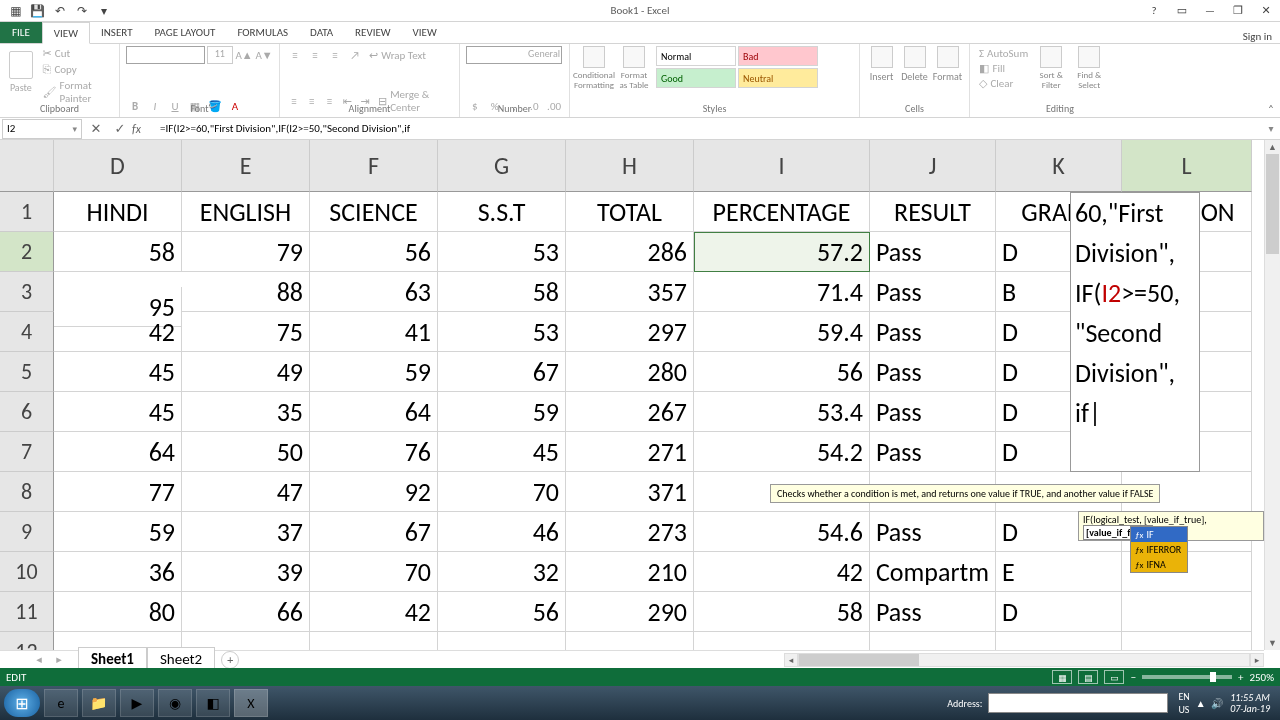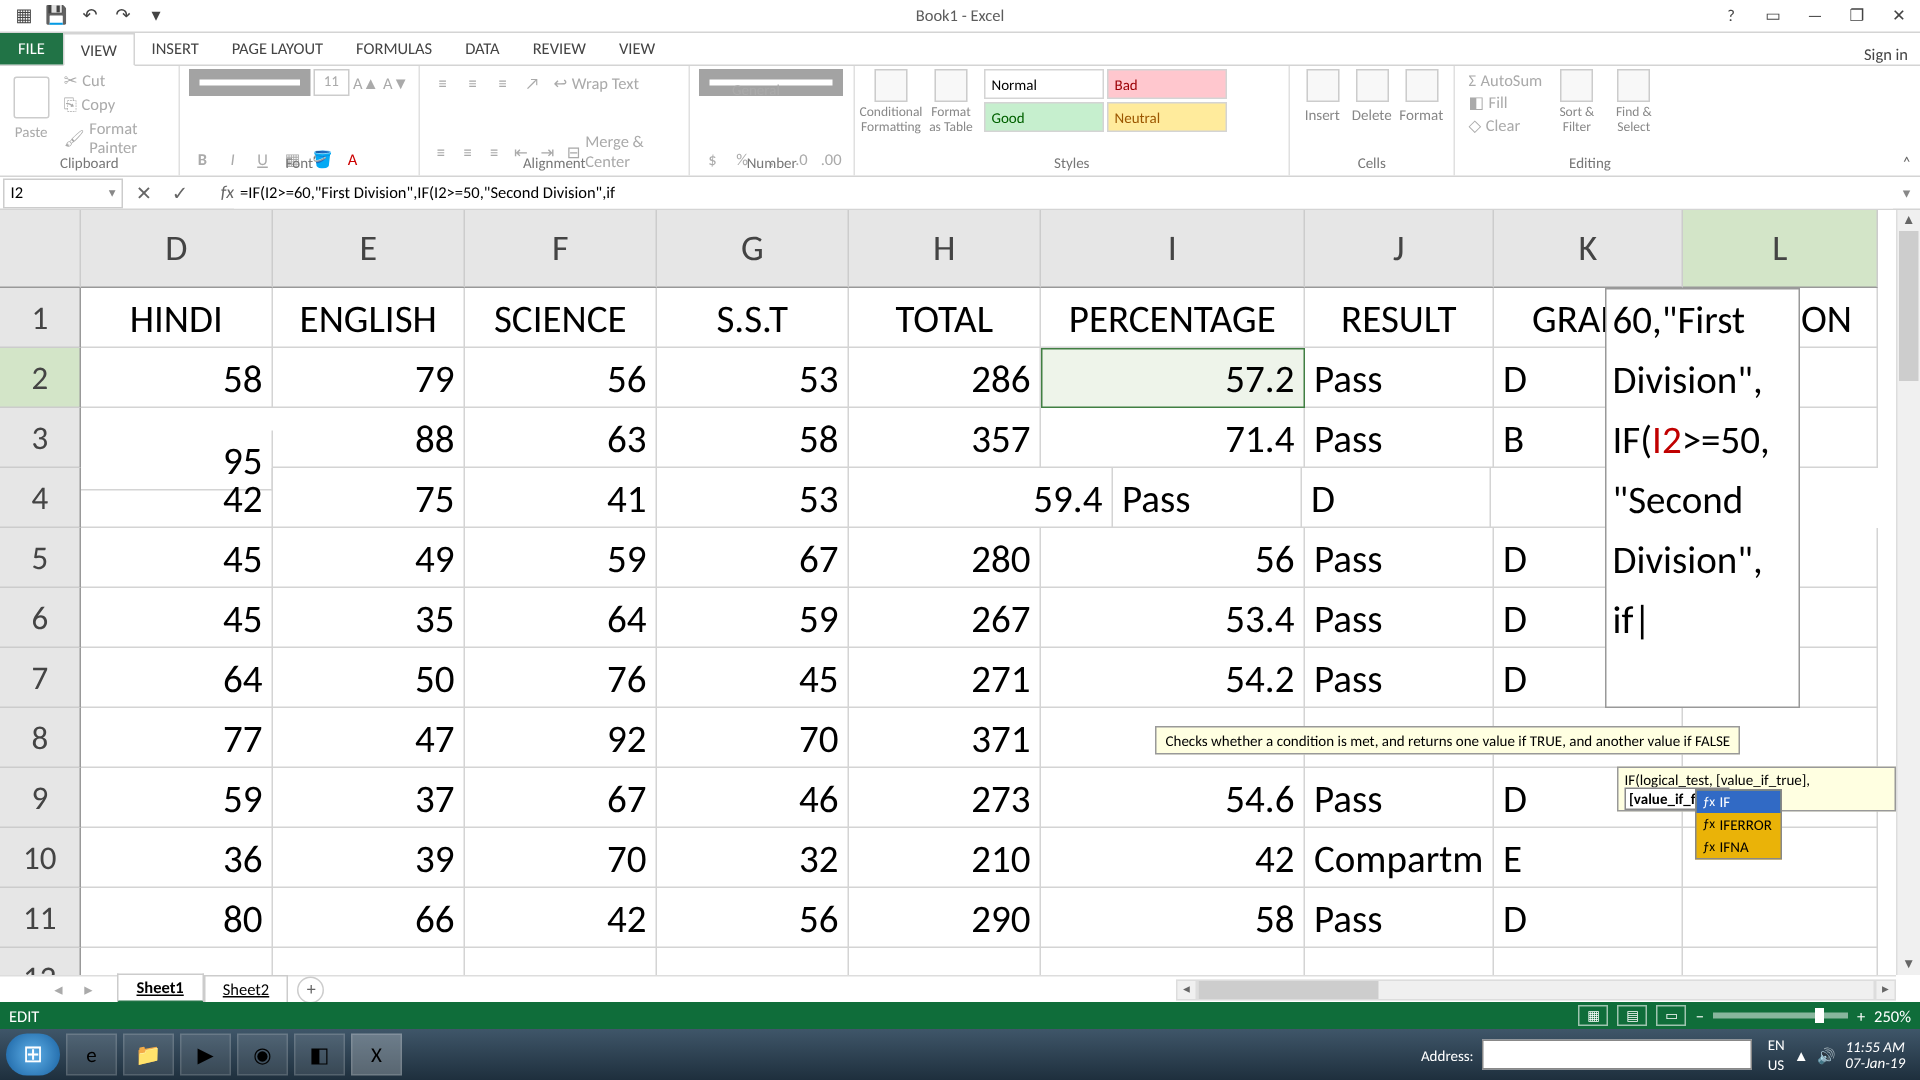--- a/index.html
+++ b/index.html
@@ -21,38 +21,38 @@
 .signin { position: absolute; right: 8px; font-size: 11px; color: #444; }
 
 
 .ribbon-body { height: 74px; background: #fff; border-bottom: 1px solid #d4d4d4; display: flex; position: relative; }
 .ribbon-group { border-right: 1px solid #e0e0e0; padding: 2px 6px; display: flex; flex-direction: column; justify-content: space-between; height: 100%; position:relative; }
 .ribbon-group-label { font-size: 10px; color: #777; text-align: center; padding-bottom: 1px; position:absolute; bottom:1px; left:0; right:0;}
 .ribbon-row { display: flex; align-items: center; gap: 2px; }
 .ribbon-item { font-size: 11px; color: #aaa; display: flex; align-items: center; gap: 3px; padding: 1px 3px; }
 .paste-big { width: 36px; height: 48px; display: flex; flex-direction: column; align-items: center; justify-content: flex-end; font-size: 10px; color: #aaa; }
 .clipboard-ic { width: 24px; height: 28px; border: 1px solid #ccc; border-radius: 2px; margin-bottom:2px; }
-.font-combo { width: 90px; height: 18px; border: 7px solid #a3a3a3; font-size: 10px; padding: 0 15px; color:#aaa; }
+.font-combo { width: 90px; height: 18px; border: 1px solid #a3a3a3; font-size: 10px; padding: 0 1px; color:#aaa;text-align:right; }
 .size-combo { width: 30px; height: 18px; border: 1px solid #ccc; font-size: 10px; text-align: center; color:#aaa;}
 .sm-btn { width: 18px; height: 18px; display: flex; align-items: center; justify-content: center; font-size: 11px; color: #aaa; border:1px solid transparent;}
 .style-box { width: 80px; height: 20px; border: 1px solid #d4d4d4; font-size: 10px; display: flex; align-items: center; padding: 0 4px; }
 .style-normal { background:#fff; }
 .style-bad { background:#ffc7ce; color:#9c0006;}
 .style-good { background:#c6efce; color:#006100;}
 .style-neutral { background:#ffeb9c; color:#9c5700;}
 .big-btn { width:36px; display:flex; flex-direction:column; align-items:center; font-size:10px; color:#888;}
 .big-btn-ic { width:22px; height:22px; border:1px solid #ccc; margin-bottom:2px; background:#f8f8f8;}
 .collapse-ribbon { position:absolute; right:6px; bottom:2px; font-size:11px; color:#666; }
 
 
 .formula-row { height: 22px; display: flex; align-items: center; border-bottom: 1px solid #d4d4d4; }
 .name-box { width: 80px; height: 20px; border: 1px solid #ccc; margin: 0 2px; font-size: 11px; padding: 0 4px; display: flex; align-items: center; background:#fff;}
 .name-box .dd { margin-left:auto; color:#888; font-size:9px;}
 .fb-btn { width: 24px; height: 20px; display: flex; align-items: center; justify-content: center; color: #666; font-size: 13px; }
-.fx { font-style: italic; font-size: 12px; color:#666; width:24px; text-align:right;}
+.fx { font-style: italic; font-size: 12px; color:#666; width:24px; text-align:left;}
 .formula-input { flex: 1; height: 20px; padding: 0 4px; font-size: 11px; border: none; outline:none; }
 .fb-expand { width:18px; color:#888; font-size:10px; text-align:center;}
 
 
 .grid-area { position: absolute; top: 140px; left: 0; right: 16px; bottom: 70px; overflow: hidden; }
 .corner { position:absolute; left:0; top:0; width:54px; height:52px; background:#e6e6e6; border-right:1px solid #ccc; border-bottom:1px solid #999;}
 .col-headers { position:absolute; left:54px; top:0; height:52px; display:flex; }
 .col-h { height:52px; border-right:1px solid #ccc; border-bottom:1px solid #999; background:#e6e6e6; display:flex; align-items:center; justify-content:center; font-size:24px; color:#444; font-family: Calibri;}
 .col-h.active { background:#d3e5c8; }
 .row-headers { position:absolute; left:0; top:52px; width:54px; }
@@ -74,21 +74,21 @@
 .autocomplete { position:absolute; background:#eab308; border:1px solid #888; font-size:10px; z-index:60; }
 .ac-item { padding:1px 6px 1px 4px; display:flex; align-items:center; gap:3px;}
 .ac-item.sel { background:#316ac5; color:#fff;}
 .ac-fx { font-size:9px;}
 
 
 .vscroll { position:absolute; right:0; top:140px; bottom:70px; width:16px; background:#f0f0f0; border-left:1px solid #ddd;}
 .vscroll .thumb { position:absolute; left:1px; right:1px; top:14px; height:100px; background:#cdcdcd;}
 .vscroll .arr { position:absolute; left:0; right:0; height:14px; text-align:center; font-size:9px; color:#666; line-height:14px;}
 .hscroll-row { position:absolute; left:0; right:16px; bottom:52px; height:18px; background:#fff; border-top:1px solid #ddd; display:flex; align-items:center;}
-.sheet-tab { padding:2px 12px; font-size:11px; border:1px solid #ccc; background:#fff; margin-top:-1px;text-decoration:underline;}
+.sheet-tab { padding:2px 12px; font-size:15px; border:1px solid #ccc; background:#fff; margin-top:-1px;}
 .sheet-tab.active { border-bottom:2px solid #217346; font-weight:bold;}
 .add-sheet { width:18px; height:18px; border:1px solid #ccc; border-radius:50%; display:flex; align-items:center; justify-content:center; font-size:12px; color:#666; margin-left:6px;}
 .hscroll { margin-left:auto; height:14px; width:480px; display:flex; align-items:center;}
 .hscroll .track { flex:1; height:14px; background:#f0f0f0; border:1px solid #ddd; position:relative;}
 .hscroll .thumb { position:absolute; top:0; bottom:0; left:0; width:120px; background:#cdcdcd;}
 .hscroll .arr { width:14px; height:14px; background:#f0f0f0; border:1px solid #ddd; text-align:center; font-size:9px; color:#666; line-height:12px;}
 
 
 .status-bar { position:absolute; left:0; right:0; bottom:34px; height:18px; background:#0f6d3a; color:#fff; font-size:11px; display:flex; align-items:center; padding:0 6px;}
 .status-right { margin-left:auto; display:flex; align-items:center; gap:6px;}
@@ -333,20 +333,21 @@
         <div class="cell num" style="width: 176px;">71.4</div>
         <div class="cell" style="width: 126px;">Pass</div>
         <div class="cell" style="width: 126px;">B</div>
         <div class="cell" style="width: 130px;"></div>
       </div>
       <div class="cell-row">
         <div class="cell num" style="width: 128px;">42</div>
         <div class="cell num" style="width: 128px;">75</div>
         <div class="cell num" style="width: 128px;">41</div>
         <div class="cell num" style="width: 128px;">53</div>
+        <div class="cell num" style="width: 128px;">297</div>
         <div class="cell num" style="width: 176px;">59.4</div>
         <div class="cell" style="width: 126px;">Pass</div>
         <div class="cell" style="width: 126px;">D</div>
         <div class="cell" style="width: 130px;"></div>
       </div>
       <div class="cell-row">
         <div class="cell num" style="width: 128px;">45</div>
         <div class="cell num" style="width: 128px;">49</div>
         <div class="cell num" style="width: 128px;">59</div>
         <div class="cell num" style="width: 128px;">67</div>

